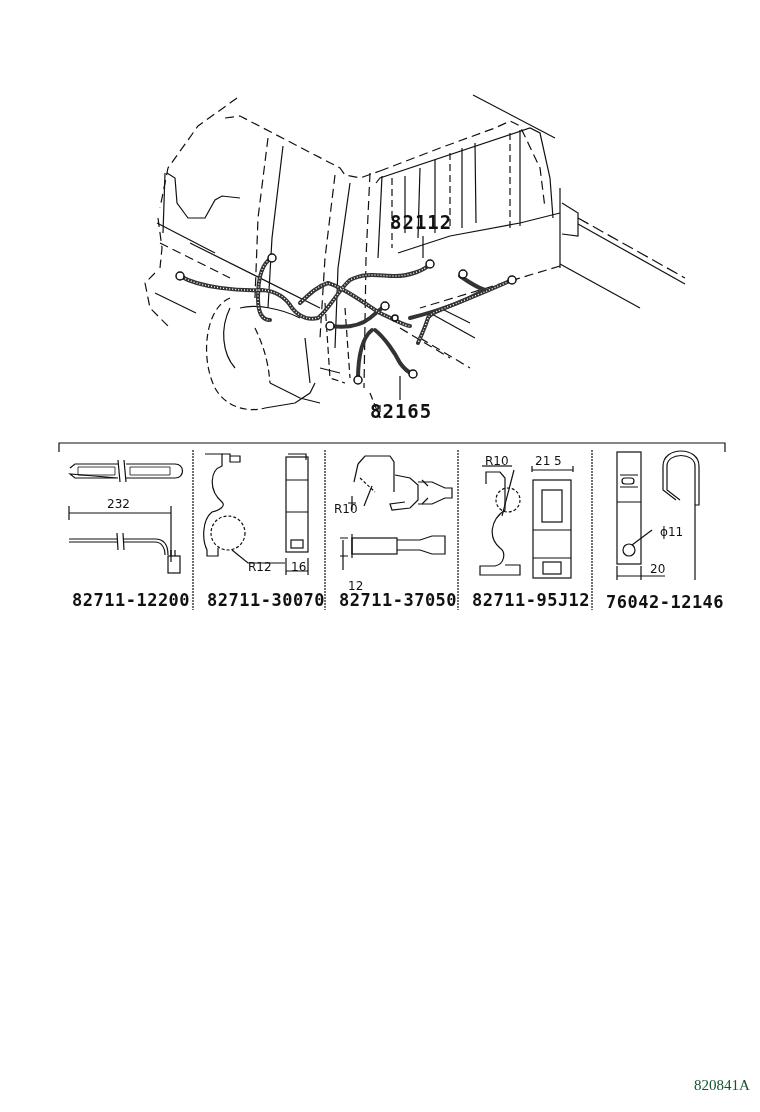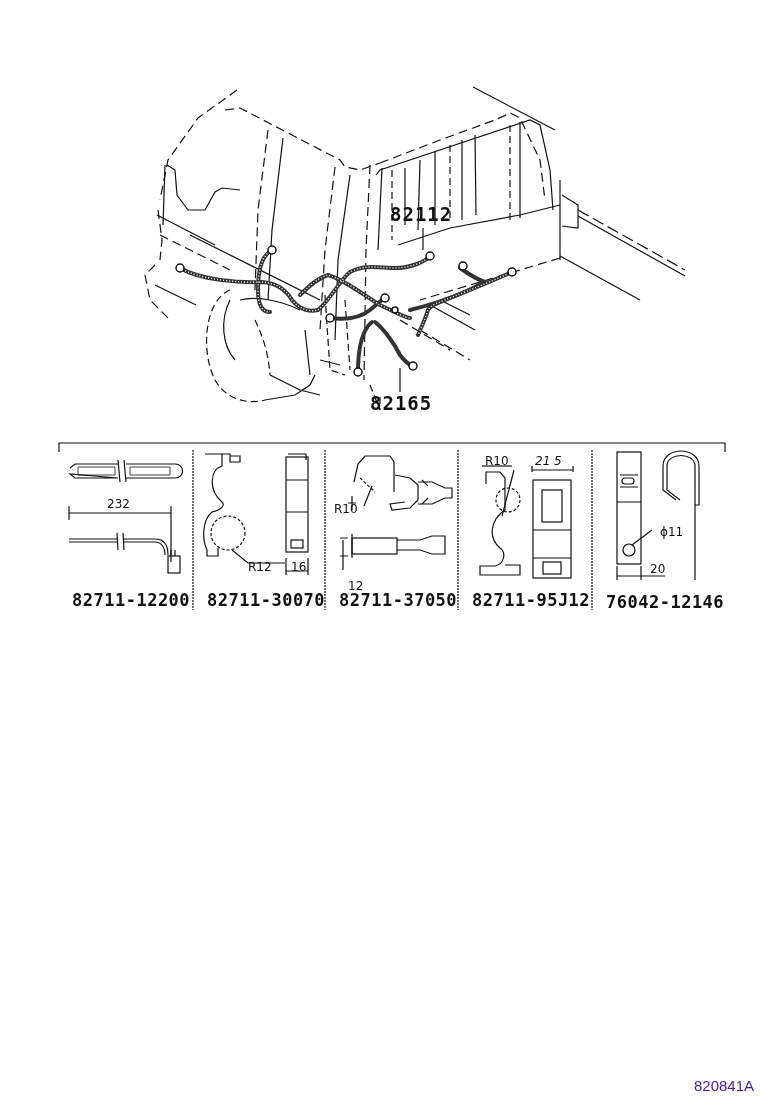--- a/index.html
+++ b/index.html
@@ -1,27 +1,27 @@
 <!DOCTYPE html>
 <html><head>
   <meta charset="utf-8">
   <style>
     html, body { margin: 0; padding: 0; background: #ffffff; }
     body { width: 760px; height: 1112px; position: relative; overflow: hidden; font-family: "DejaVu Sans Mono", monospace; color: #000; }
     .abs { position: absolute; }
     .callout { font-family: "DejaVu Sans Mono", monospace; font-weight: bold; font-size: 19px; letter-spacing: 1px; color: #111; }
     .partno { font-family: "DejaVu Sans Mono", monospace; font-weight: bold; font-size: 17px; letter-spacing: 0.5px; color: #111; white-space: nowrap; }
     .dim { font-family: "DejaVu Sans", sans-serif; font-size: 12px; color: #111; text-align: center; }
-    .footer-code { font-family: Liberation Sans, sans-serif; font-size: 15px; color: #4c1d95; }
+    .footer-code { font-family: Liberation Serif, serif; font-size: 15px; color: #14532d; }
     svg { position: absolute; left: 0; top: 0; }
   </style>
 </head>
 <body>
 
-<div class="abs" style="left:0;top:0;width:708px;height:430px;padding-left:16px;">
+<div class="abs" style="left:0;top:8px;width:708px;height:430px;padding-left:16px;">
   <svg width="760" height="430" viewBox="0 0 760 430">
     <g fill="none" stroke="#111" stroke-width="1.2">
 
       <path d="M237 90 L198 118 L168 160 L160 200" stroke-dasharray="9 5"></path>
       <path d="M225 110 L240 108 L340 160 L345 167 L360 170 L380 163" stroke-dasharray="9 5"></path>
       <path d="M380 163 L440 140 L495 120 L510 113 L520 118 L540 160 L545 200" stroke-dasharray="9 5"></path>
       <path d="M473 87 L555 130"></path>
 
       <path d="M268 130 L258 210 L255 290" stroke-dasharray="9 5"></path>
       <path d="M283 138 L272 230 L268 300"></path>
@@ -198,18 +198,18 @@
   <div class="abs partno" style="left:339px;top:160px;">82711-37050</div>
   <div class="abs partno" style="left:472px;top:160px;">82711-95J12</div>
   <div class="abs partno" style="left:606px;top:162px;">76042-12146</div>
 
   <div class="abs dim" style="left:107px;top:67px;">232</div>
   <div class="abs dim" style="left:248px;top:130px;">R12</div>
   <div class="abs dim" style="left:291px;top:130px;">16</div>
   <div class="abs dim" style="left:334px;top:72px;">R10</div>
   <div class="abs dim" style="left:348px;top:137px;margin-top:12px;">12</div>
   <div class="abs dim" style="left:485px;top:24px;">R10</div>
-  <div class="abs dim" style="left:535px;top:24px;font-style:italic;">21 5</div>
+  <div class="abs dim" style="left:535px;top:24px;">21 5</div>
   <div class="abs dim" style="left:660px;top:95px;">ϕ11</div>
   <div class="abs dim" style="left:650px;top:132px;">20</div>
 </div>
 
 <div class="abs footer-code" style="left:694px;top:1077px;">820841A</div>
 
 </body></html>

